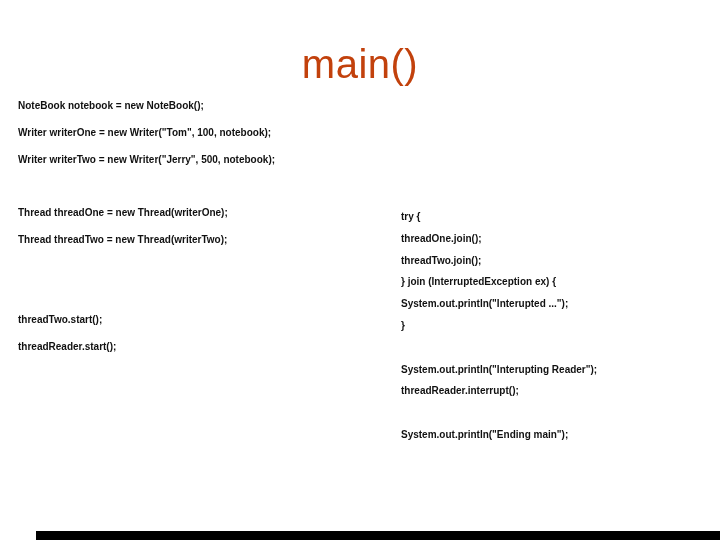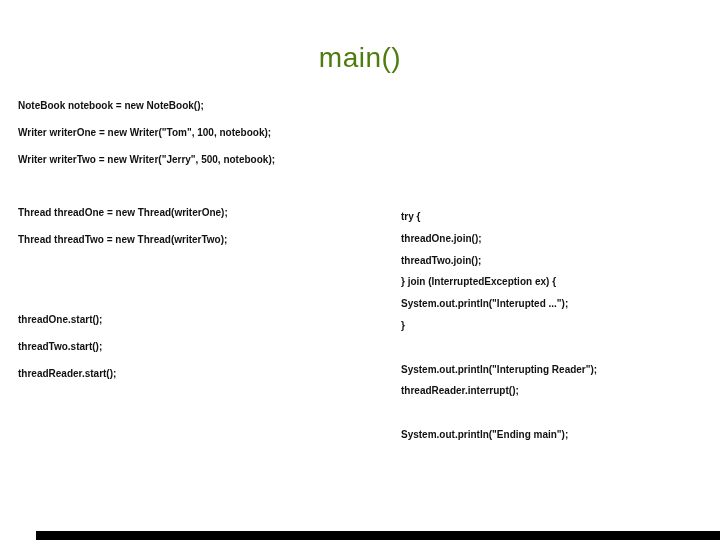--- a/index.html
+++ b/index.html
@@ -15,24 +15,24 @@
     overflow: hidden;
     font-family: "Liberation Sans", sans-serif;
     color: #111111;
   }
   .slide-title {
     position: absolute;
     top: 42px;
     left: 0;
     width: 100%;
     text-align: center;
-    font-size: 28px;
+    font-size: 40px;
     font-weight: 400;
     letter-spacing: 0.5px;
-    color: #4d7c0f;
+    color: #c2410c;
   }
   .code-block {
     position: absolute;
     font-size: 10px;
     font-weight: 700;
     white-space: nowrap;
     color: #111111;
   }
   .code-left {
     left: 18px;
@@ -68,21 +68,20 @@
 
   <div class="code-block code-left">
     <div class="code-line">NoteBook notebook = new NoteBook();</div>
     <div class="code-line">Writer writerOne = new Writer("Tom", 100, notebook);</div>
     <div class="code-line">Writer writerTwo = new Writer("Jerry", 500, notebook);</div>
     <div class="code-line"></div>
     <div class="code-line">Thread threadOne = new Thread(writerOne);</div>
     <div class="code-line">Thread threadTwo = new Thread(writerTwo);</div>
     <div class="code-line"></div>
     <div class="code-line"></div>
-    <div class="code-line">threadOne.start();</div>
     <div class="code-line">threadTwo.start();</div>
     <div class="code-line">threadReader.start();</div>
   </div>
 
   <div class="code-block code-right">
     <div class="code-line">try {</div>
     <div class="code-line">threadOne.join();</div>
     <div class="code-line">threadTwo.join();</div>
     <div class="code-line">} join (InterruptedException ex) {</div>
     <div class="code-line">System.out.println("Interupted ...");</div>

